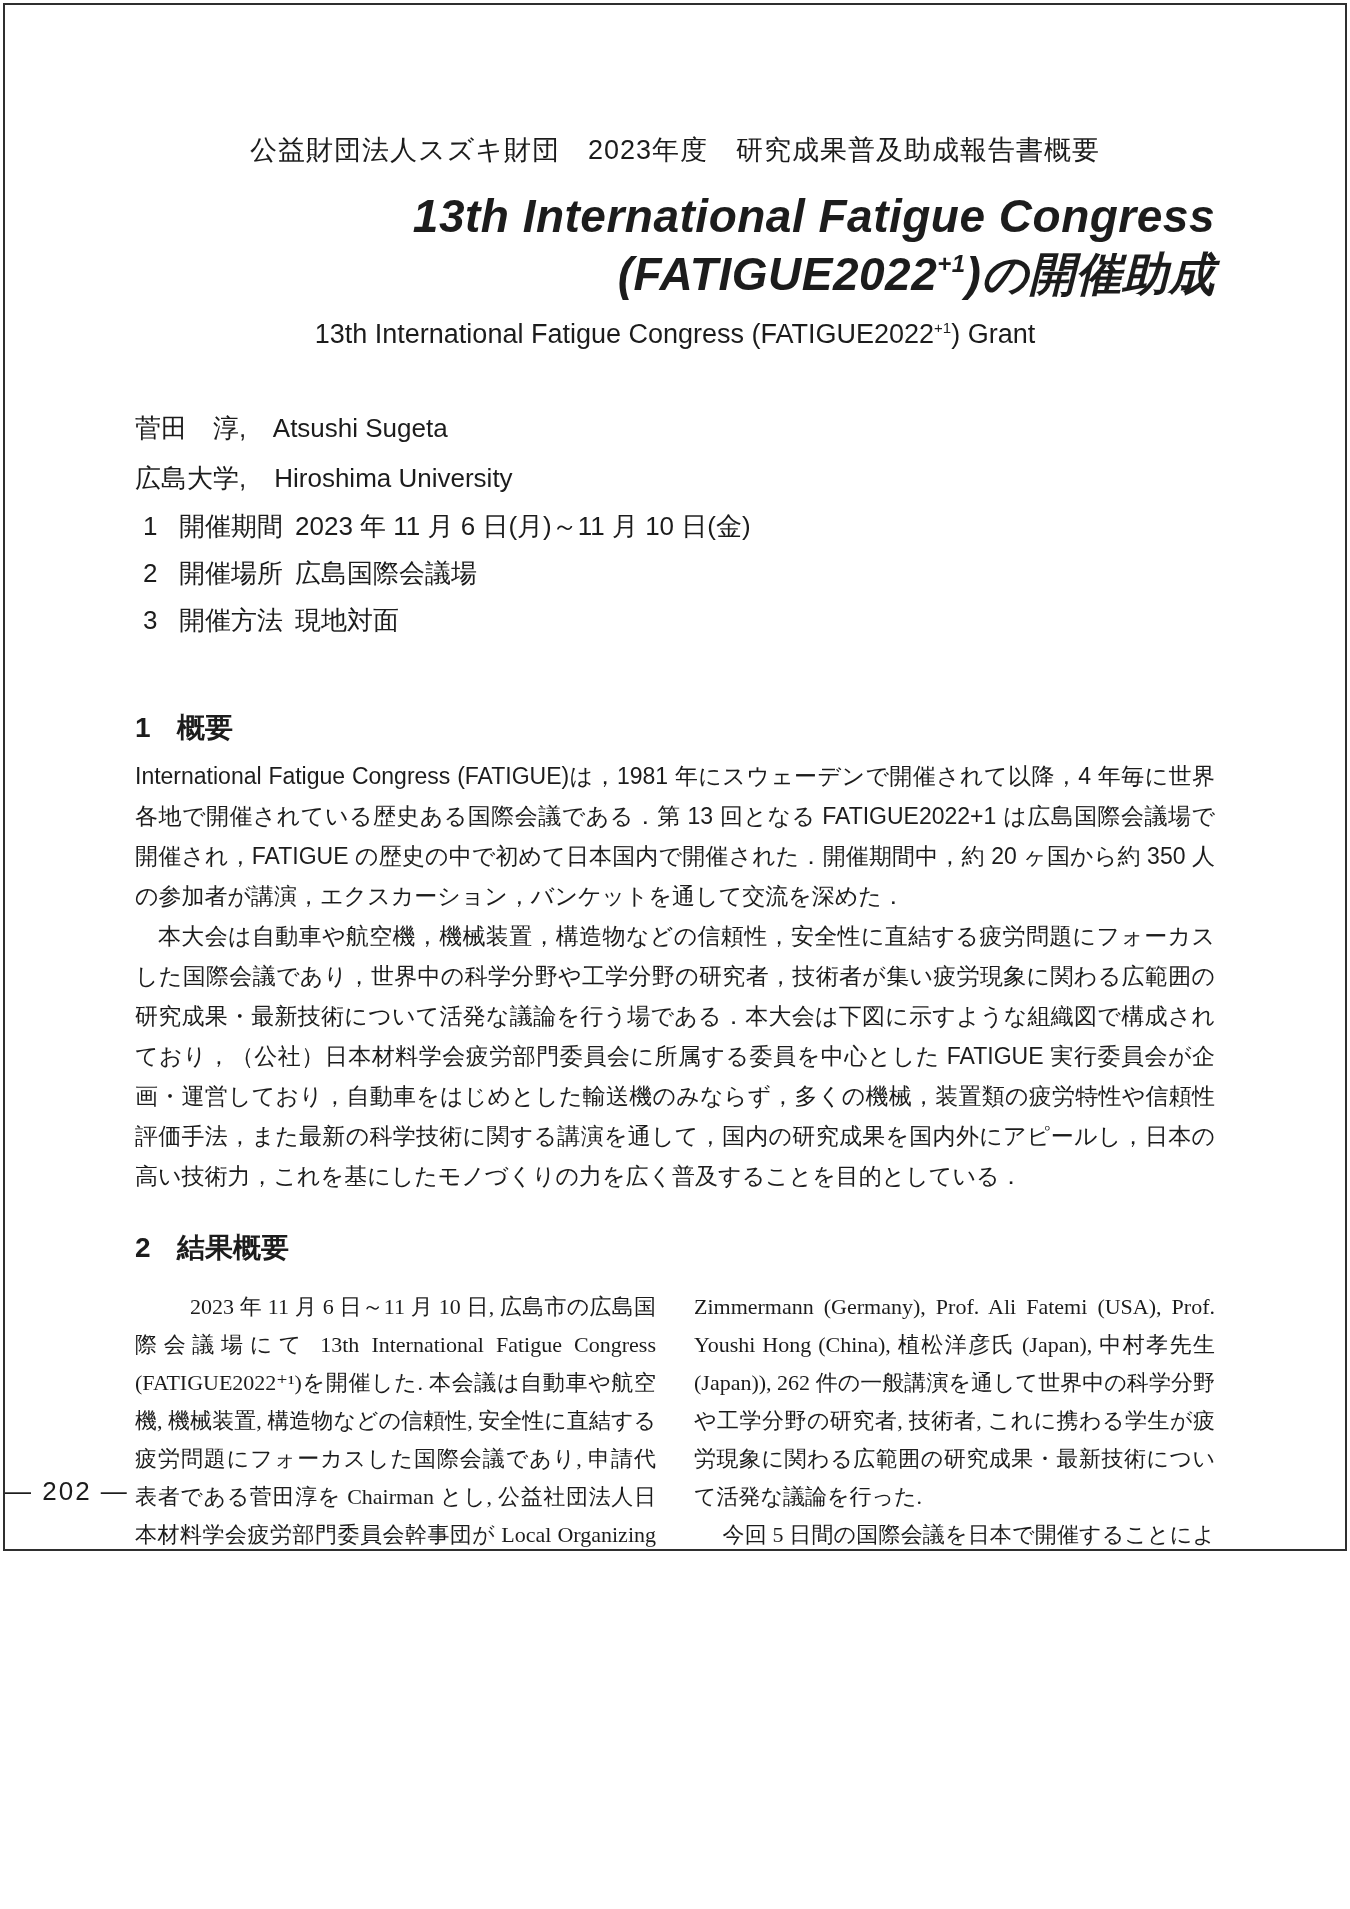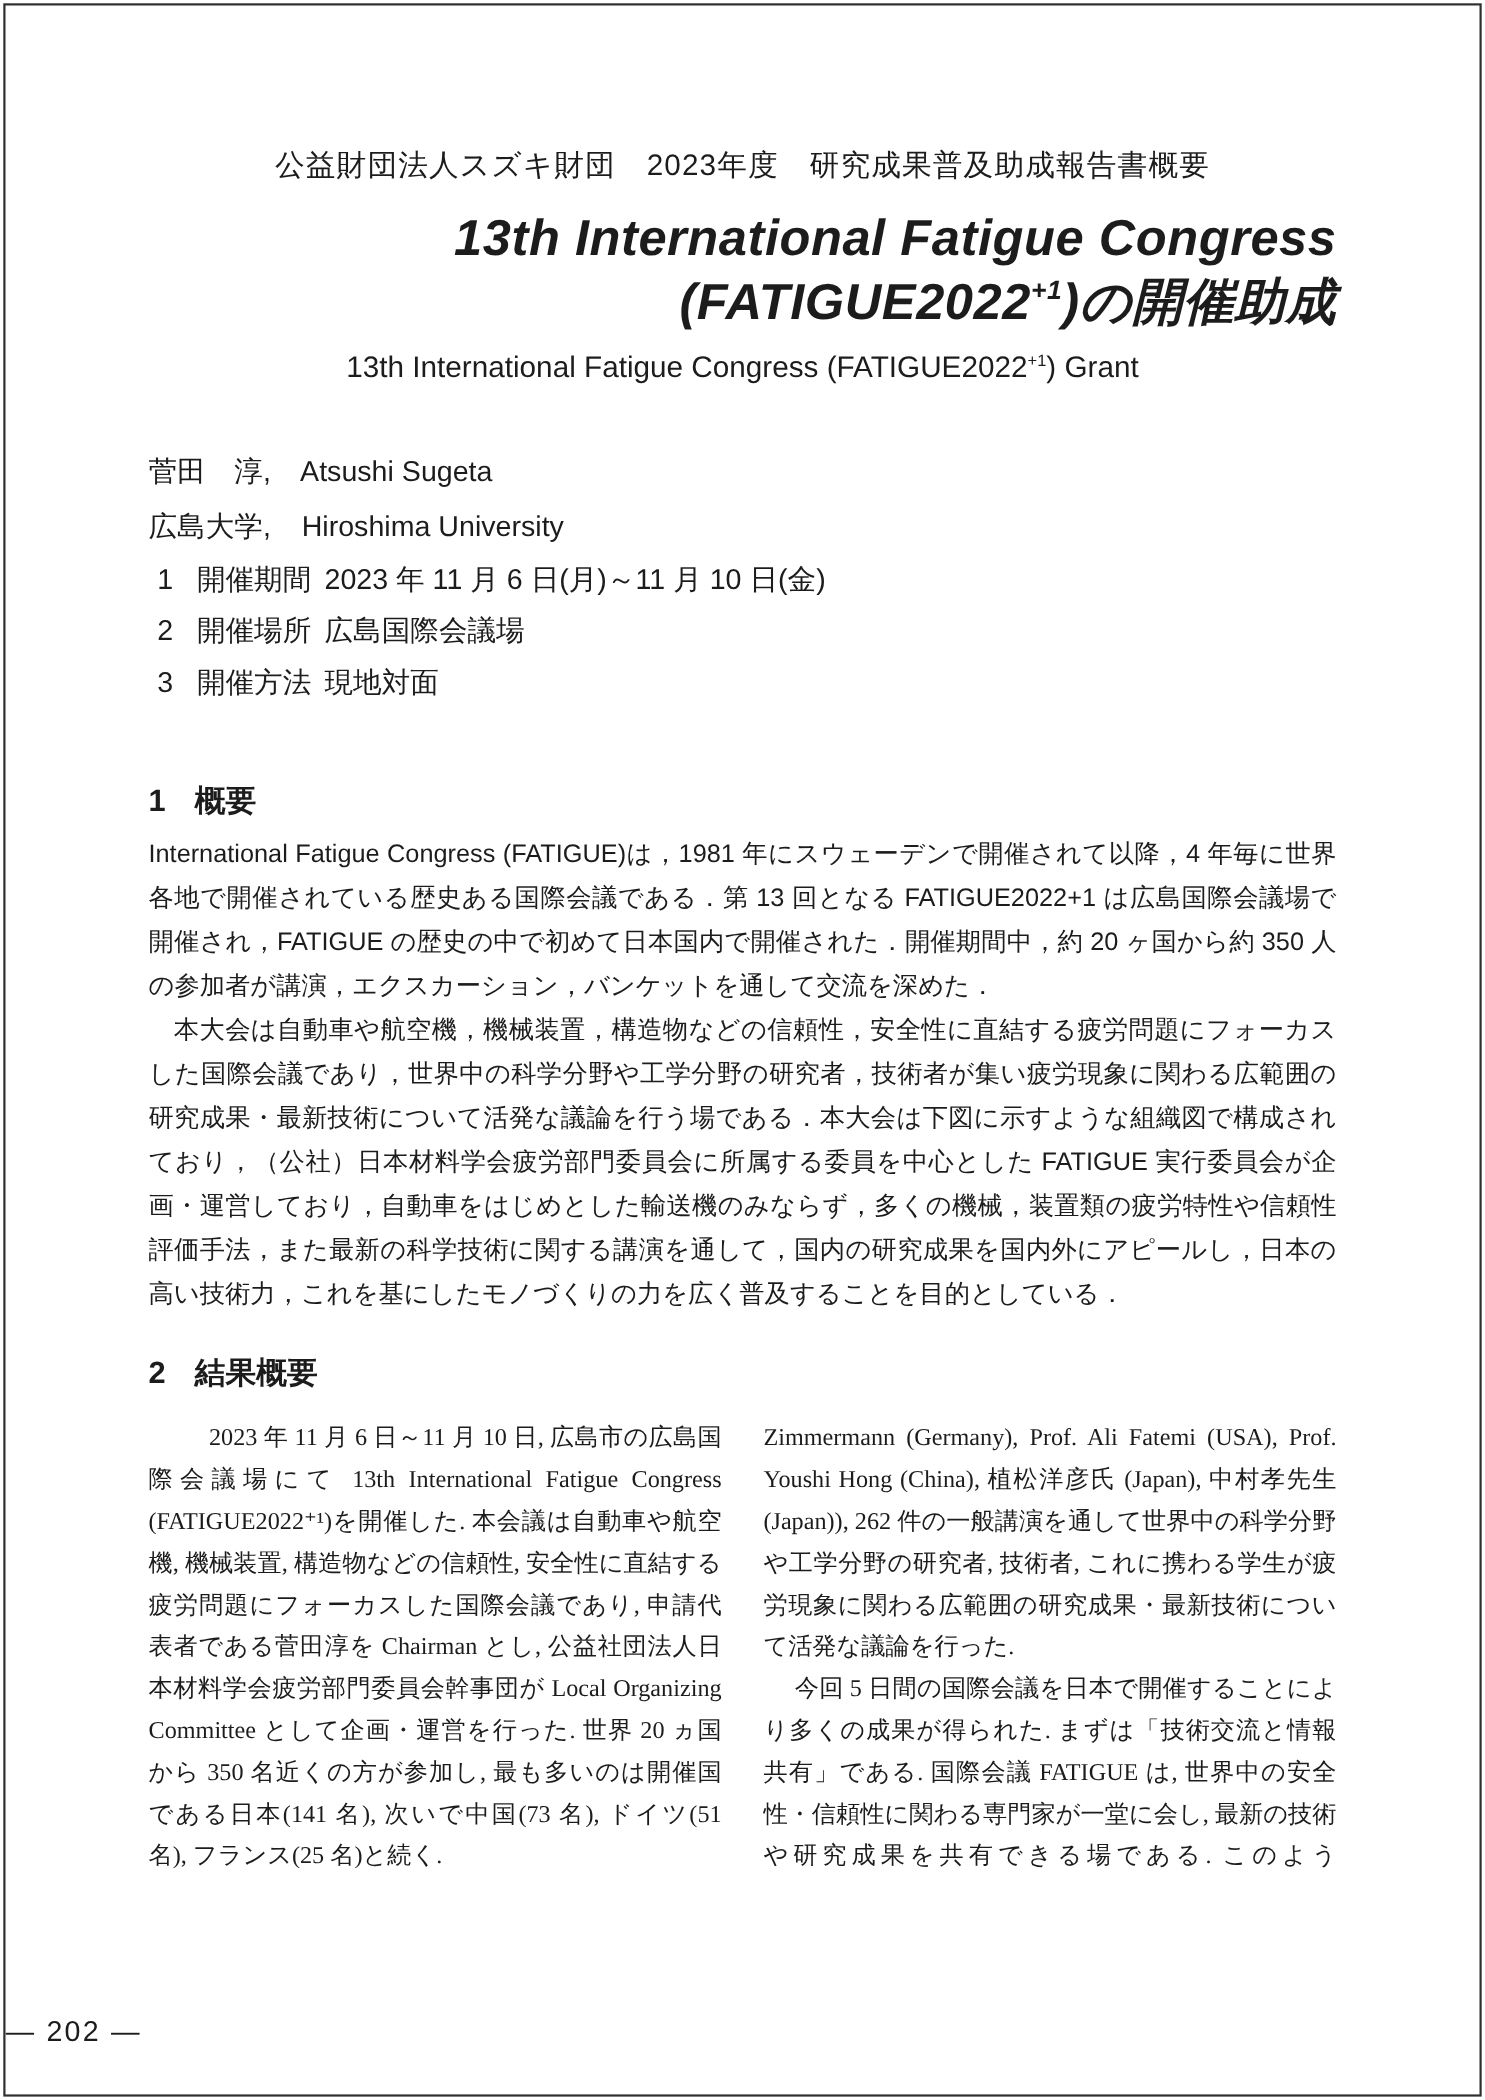--- a/index.html
+++ b/index.html
@@ -7,21 +7,21 @@
     padding: 0;
     background: #ffffff;
     width: 1350px;
     height: 1909px;
     overflow: hidden;
   }
   .page {
     position: relative;
     box-sizing: border-box;
     width: 1344px;
-    height: 1903px;
+    height: 1548px;
     margin: 3px;
     border: 2px solid #2f2f2f;
     background: #ffffff;
     color: #1c1c1c;
     overflow: hidden;
     font-family: "Liberation Sans", "DejaVu Sans", sans-serif;
   }
   .content {
     margin: 0 130px;
     padding-top: 128px;

